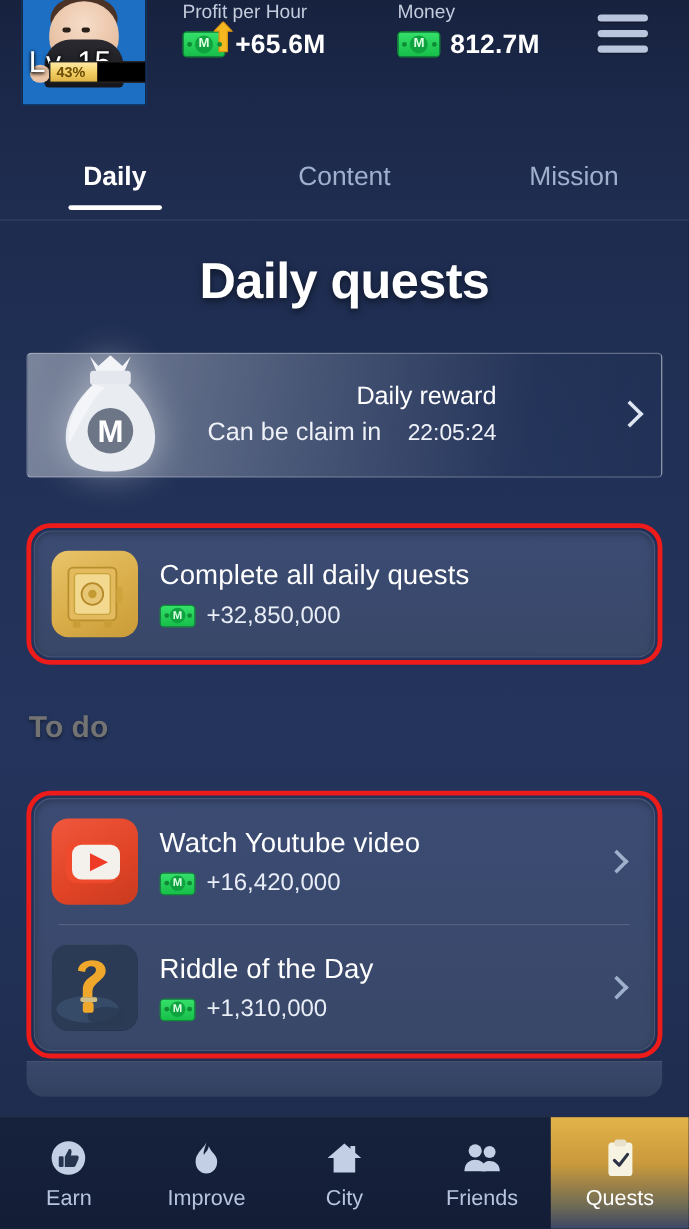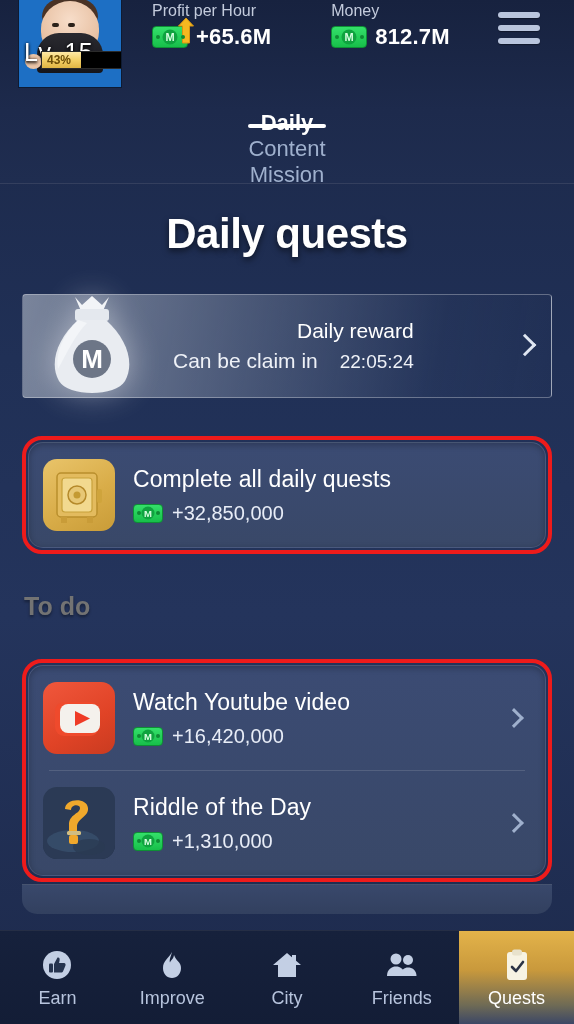--- a/index.html
+++ b/index.html
@@ -111,21 +111,20 @@
   .hamburger span{
     display:block; height:6px; border-radius:3px;
     background:#b9c5dd; box-shadow:0 1px 1px rgba(0,0,0,.35);
   }
 
   
   .tabs{
     display:flex; height:74px; align-items:center;
     border-bottom:1px solid rgba(255,255,255,.10);
     background:linear-gradient(180deg,#1d2a4c 0%,#1f2d50 100%);
-    flex-direction:column;
   }
   .tab{
     flex:1; text-align:center; position:relative;
     font-size:22px; color:#9fb0cd; height:100%;
     display:flex; align-items:center; justify-content:center;
   }
   .tab.active{ color:#fff; font-weight:bold; }
   .tab.active::after{
     content:""; position:absolute; bottom:8px; left:50%; transform:translateX(-50%);
     width:78px; height:4px; border-radius:2px; background:#fff;

